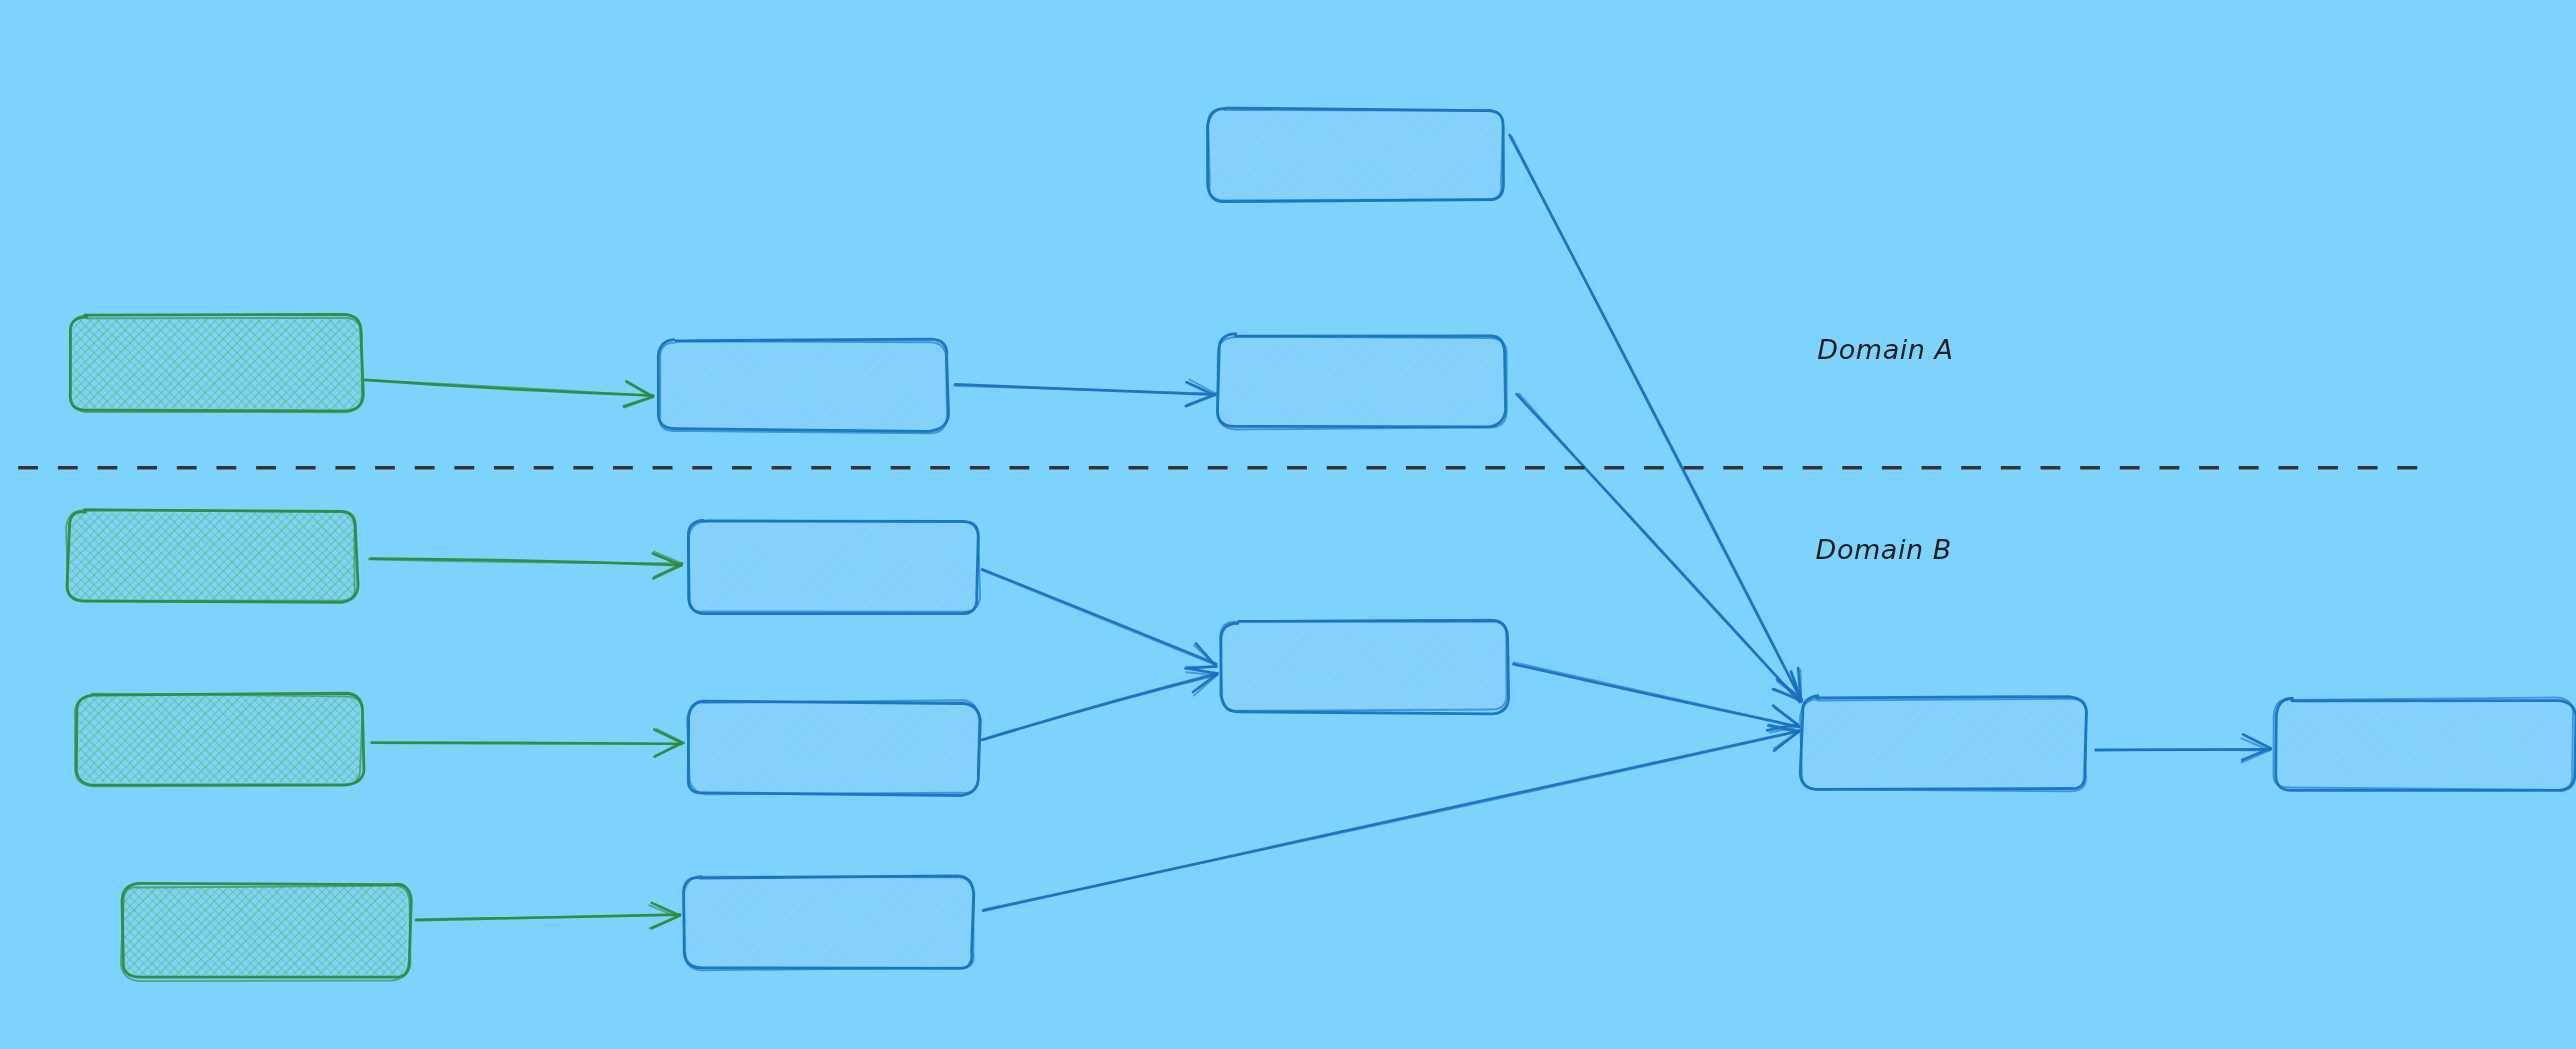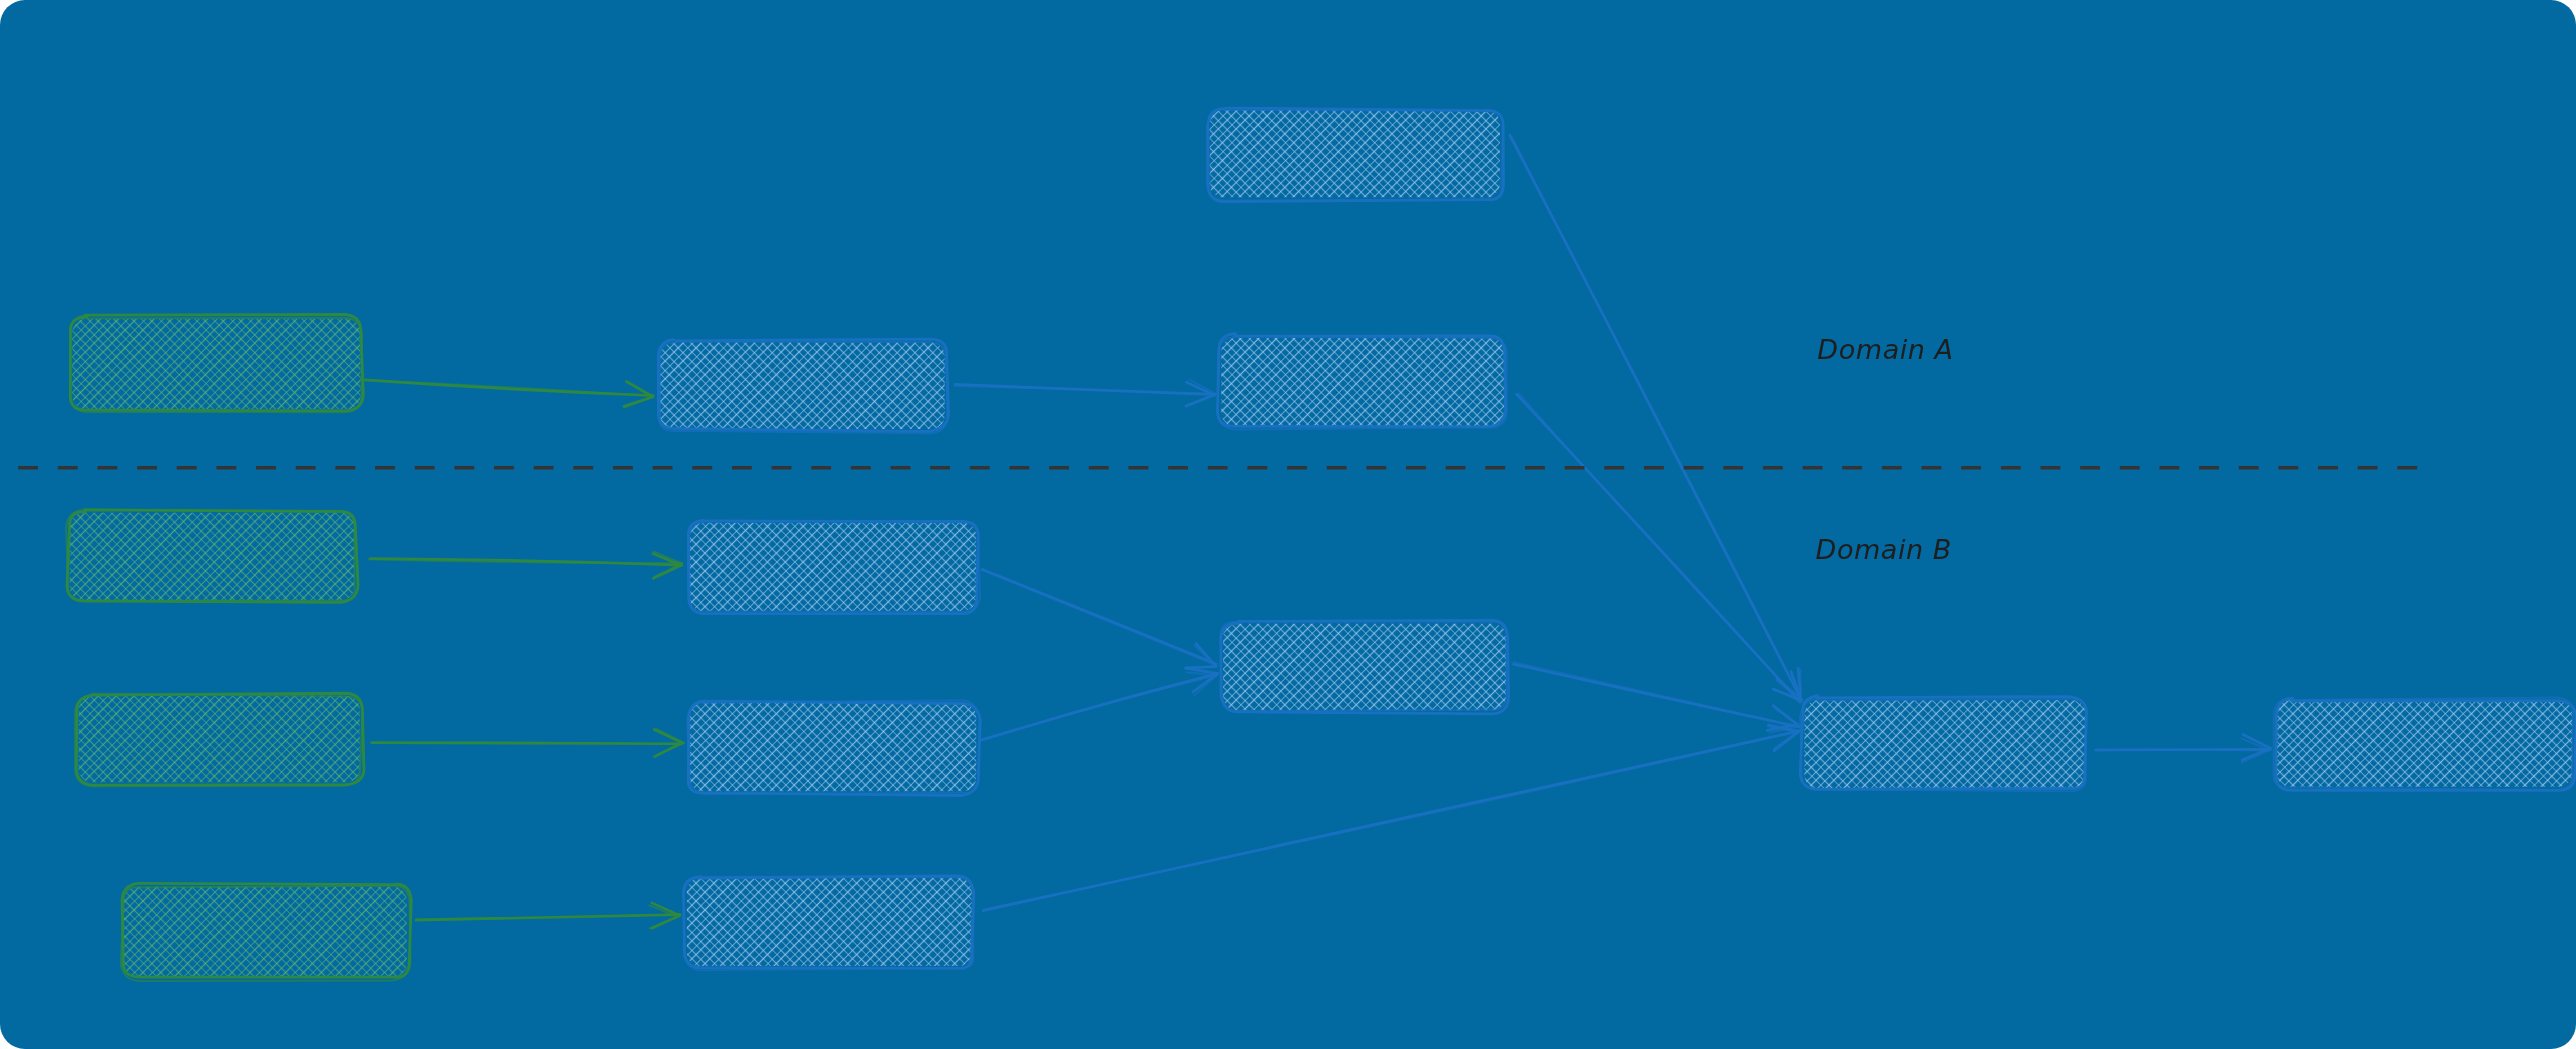--- a/index.html
+++ b/index.html
@@ -10,22 +10,21 @@
   body {
     width: 2576px;
     height: 1049px;
     overflow: hidden;
     font-family: "DejaVu Sans", sans-serif;
   }
   #diagram-root {
     position: relative;
     width: 2576px;
     height: 1049px;
-    background: #0369a1;
-    border-radius: 25px;
+    background: #7dd3fc;
   }
   svg#sketch {
     position: absolute;
     inset: 0;
     width: 2576px;
     height: 1049px;
     display: block;
   }
   .node-rect-outline {
     fill: none;

